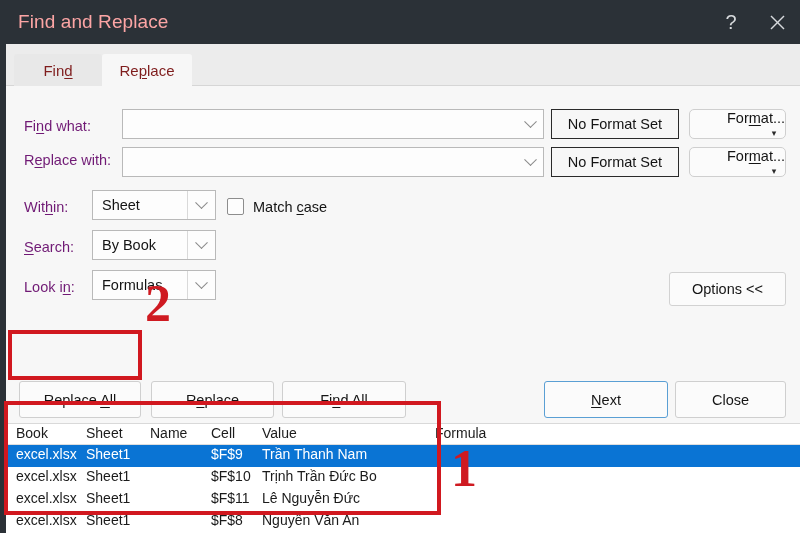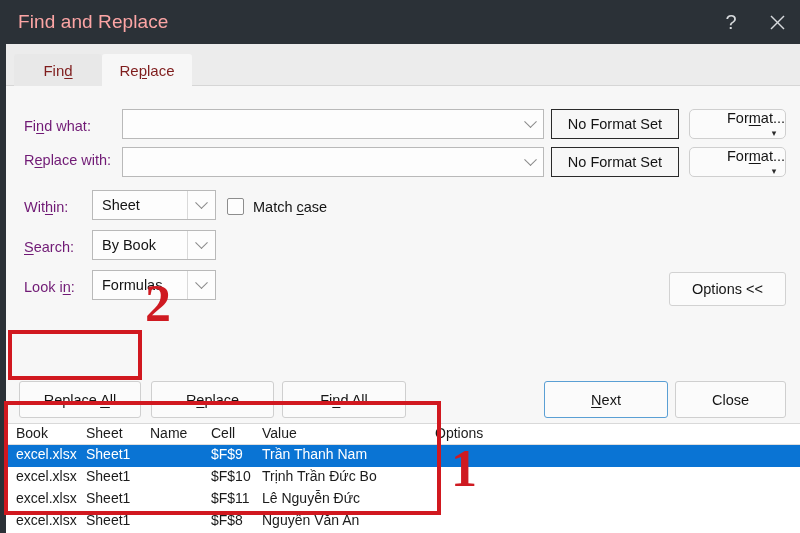--- a/index.html
+++ b/index.html
@@ -429,21 +429,21 @@
       </div>
     </div>
 
     <div class="results">
       <div class="res-head">
         <div class="col" style="left:10px;">Book</div>
         <div class="col" style="left:80px;">Sheet</div>
         <div class="col" style="left:144px;">Name</div>
         <div class="col" style="left:205px;">Cell</div>
         <div class="col" style="left:256px;">Value</div>
-        <div class="col" style="left:429px;">Options</div>
+        <div class="col" style="left:429px;">Formula</div>
       </div>
       <div class="res-rows">
 
         <div class="res-row selected">
           <div class="cell" style="left:10px;">excel.xlsx</div>
           <div class="cell" style="left:80px;">Sheet1</div>
           <div class="cell" style="left:144px;"></div>
           <div class="cell" style="left:205px;">$F$9</div>
           <div class="cell" style="left:256px;">Trần  Thanh  Nam</div>
           <div class="cell" style="left:429px;"></div>

